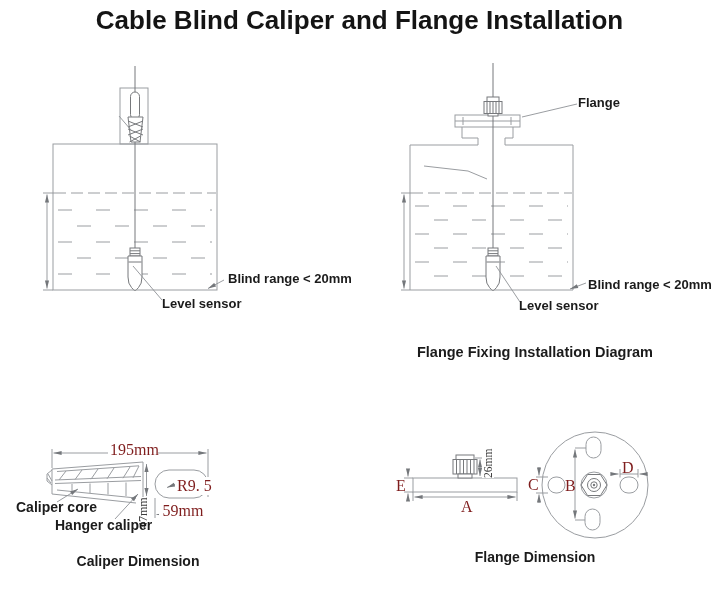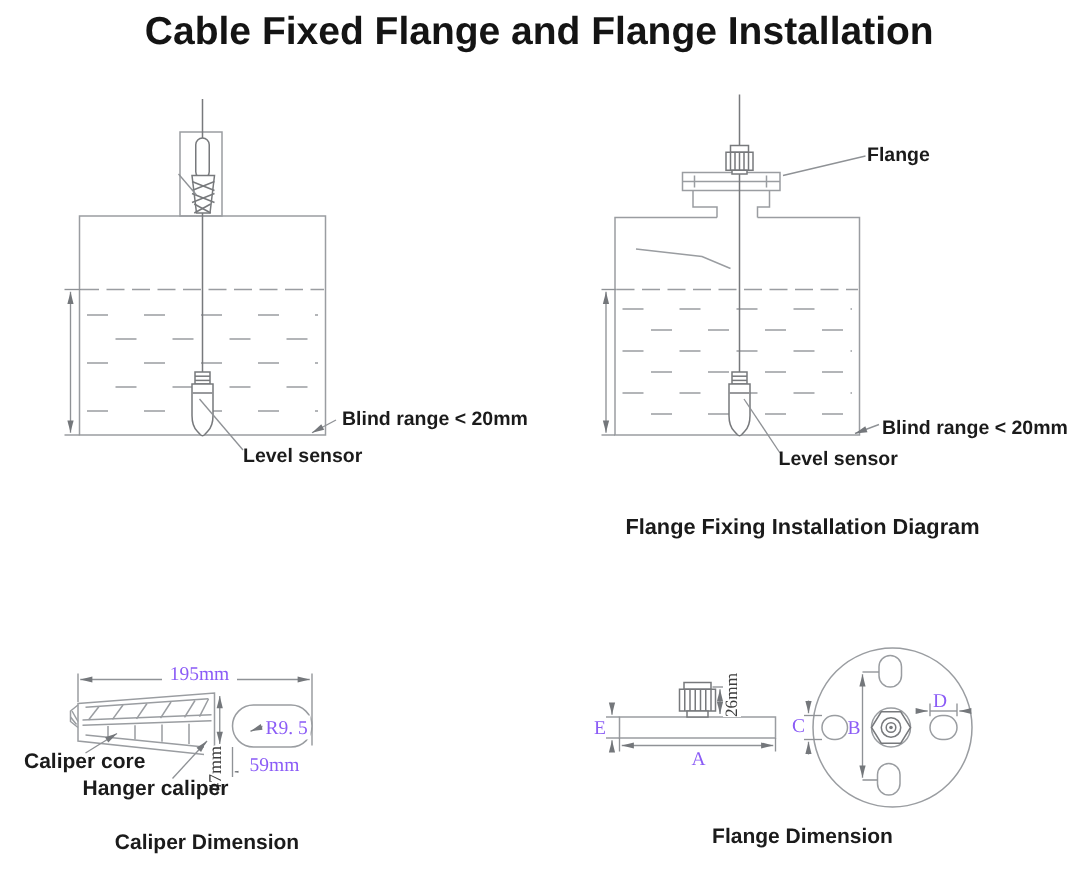--- a/index.html
+++ b/index.html
@@ -4,21 +4,21 @@
 <style>
   html,body{margin:0;padding:0;background:#fff;}
   #canvas{position:relative;width:719px;height:595px;background:#ffffff;overflow:hidden;
           font-family:"Liberation Sans",sans-serif;}
   #lineart{position:absolute;left:0;top:0;}
   .title{position:absolute;left:0;top:5px;width:719px;text-align:center;
          font-size:26px;font-weight:700;color:#141414;letter-spacing:0px;}
   .lbl{position:absolute;font-size:13px;font-weight:700;color:#1b1b1b;white-space:nowrap;}
   .cap{position:absolute;font-size:14.5px;font-weight:700;color:#1b1b1b;text-align:center;white-space:nowrap;}
   .cap2{position:absolute;font-size:14px;font-weight:700;color:#1b1b1b;text-align:center;white-space:nowrap;}
-  .dim{position:absolute;font-family:"Liberation Serif",serif;font-size:13px;color:#8b5cf6;white-space:nowrap;}
+  .dim{position:absolute;font-family:"Liberation Serif",serif;font-size:16px;color:#7f1d1d;white-space:nowrap;}
   .dim.bg{background:#fff;padding:0 2px;text-align:center;}
   .dimv{position:absolute;font-family:"Liberation Serif",serif;font-size:12px;color:#3c3c3c;
         white-space:nowrap;transform:rotate(-90deg);transform-origin:0 0;background:#fff;}
 </style>
 </head>
 <body>
 
 <div id="canvas">
 
   <svg id="lineart" width="719" height="595" viewBox="0 0 719 595">
@@ -246,21 +246,21 @@
           <line x1="620" y1="469" x2="620" y2="477.5"></line>
           <line x1="638" y1="469" x2="638" y2="477.5"></line>
           <line x1="612" y1="474" x2="618.5" y2="474" marker-end="url(#arr)"></line>
           <line x1="646" y1="474" x2="639.5" y2="474" marker-end="url(#arr)"></line>
           <line x1="620" y1="474" x2="638" y2="474"></line>
         </g>
       </g>
     </g>
   </svg>
 
-  <div class="title">Cable Fixed Flange and Flange Installation</div>
+  <div class="title">Cable Blind Caliper and Flange Installation</div>
 
   <div class="lbl" style="left:228px;top:271px;">Blind range &lt; 20mm</div>
   <div class="lbl" style="left:162px;top:296px;">Level sensor</div>
 
   <div class="lbl" style="left:578px;top:95px;">Flange</div>
   <div class="lbl" style="left:588px;top:277px;">Blind range &lt; 20mm</div>
   <div class="lbl" style="left:519px;top:298px;">Level sensor</div>
   <div class="cap" style="left:385px;top:344px;width:300px;">Flange Fixing Installation Diagram</div>
 
   <div class="dim bg" style="left:108px;top:441px;width:46px;">195mm</div>

